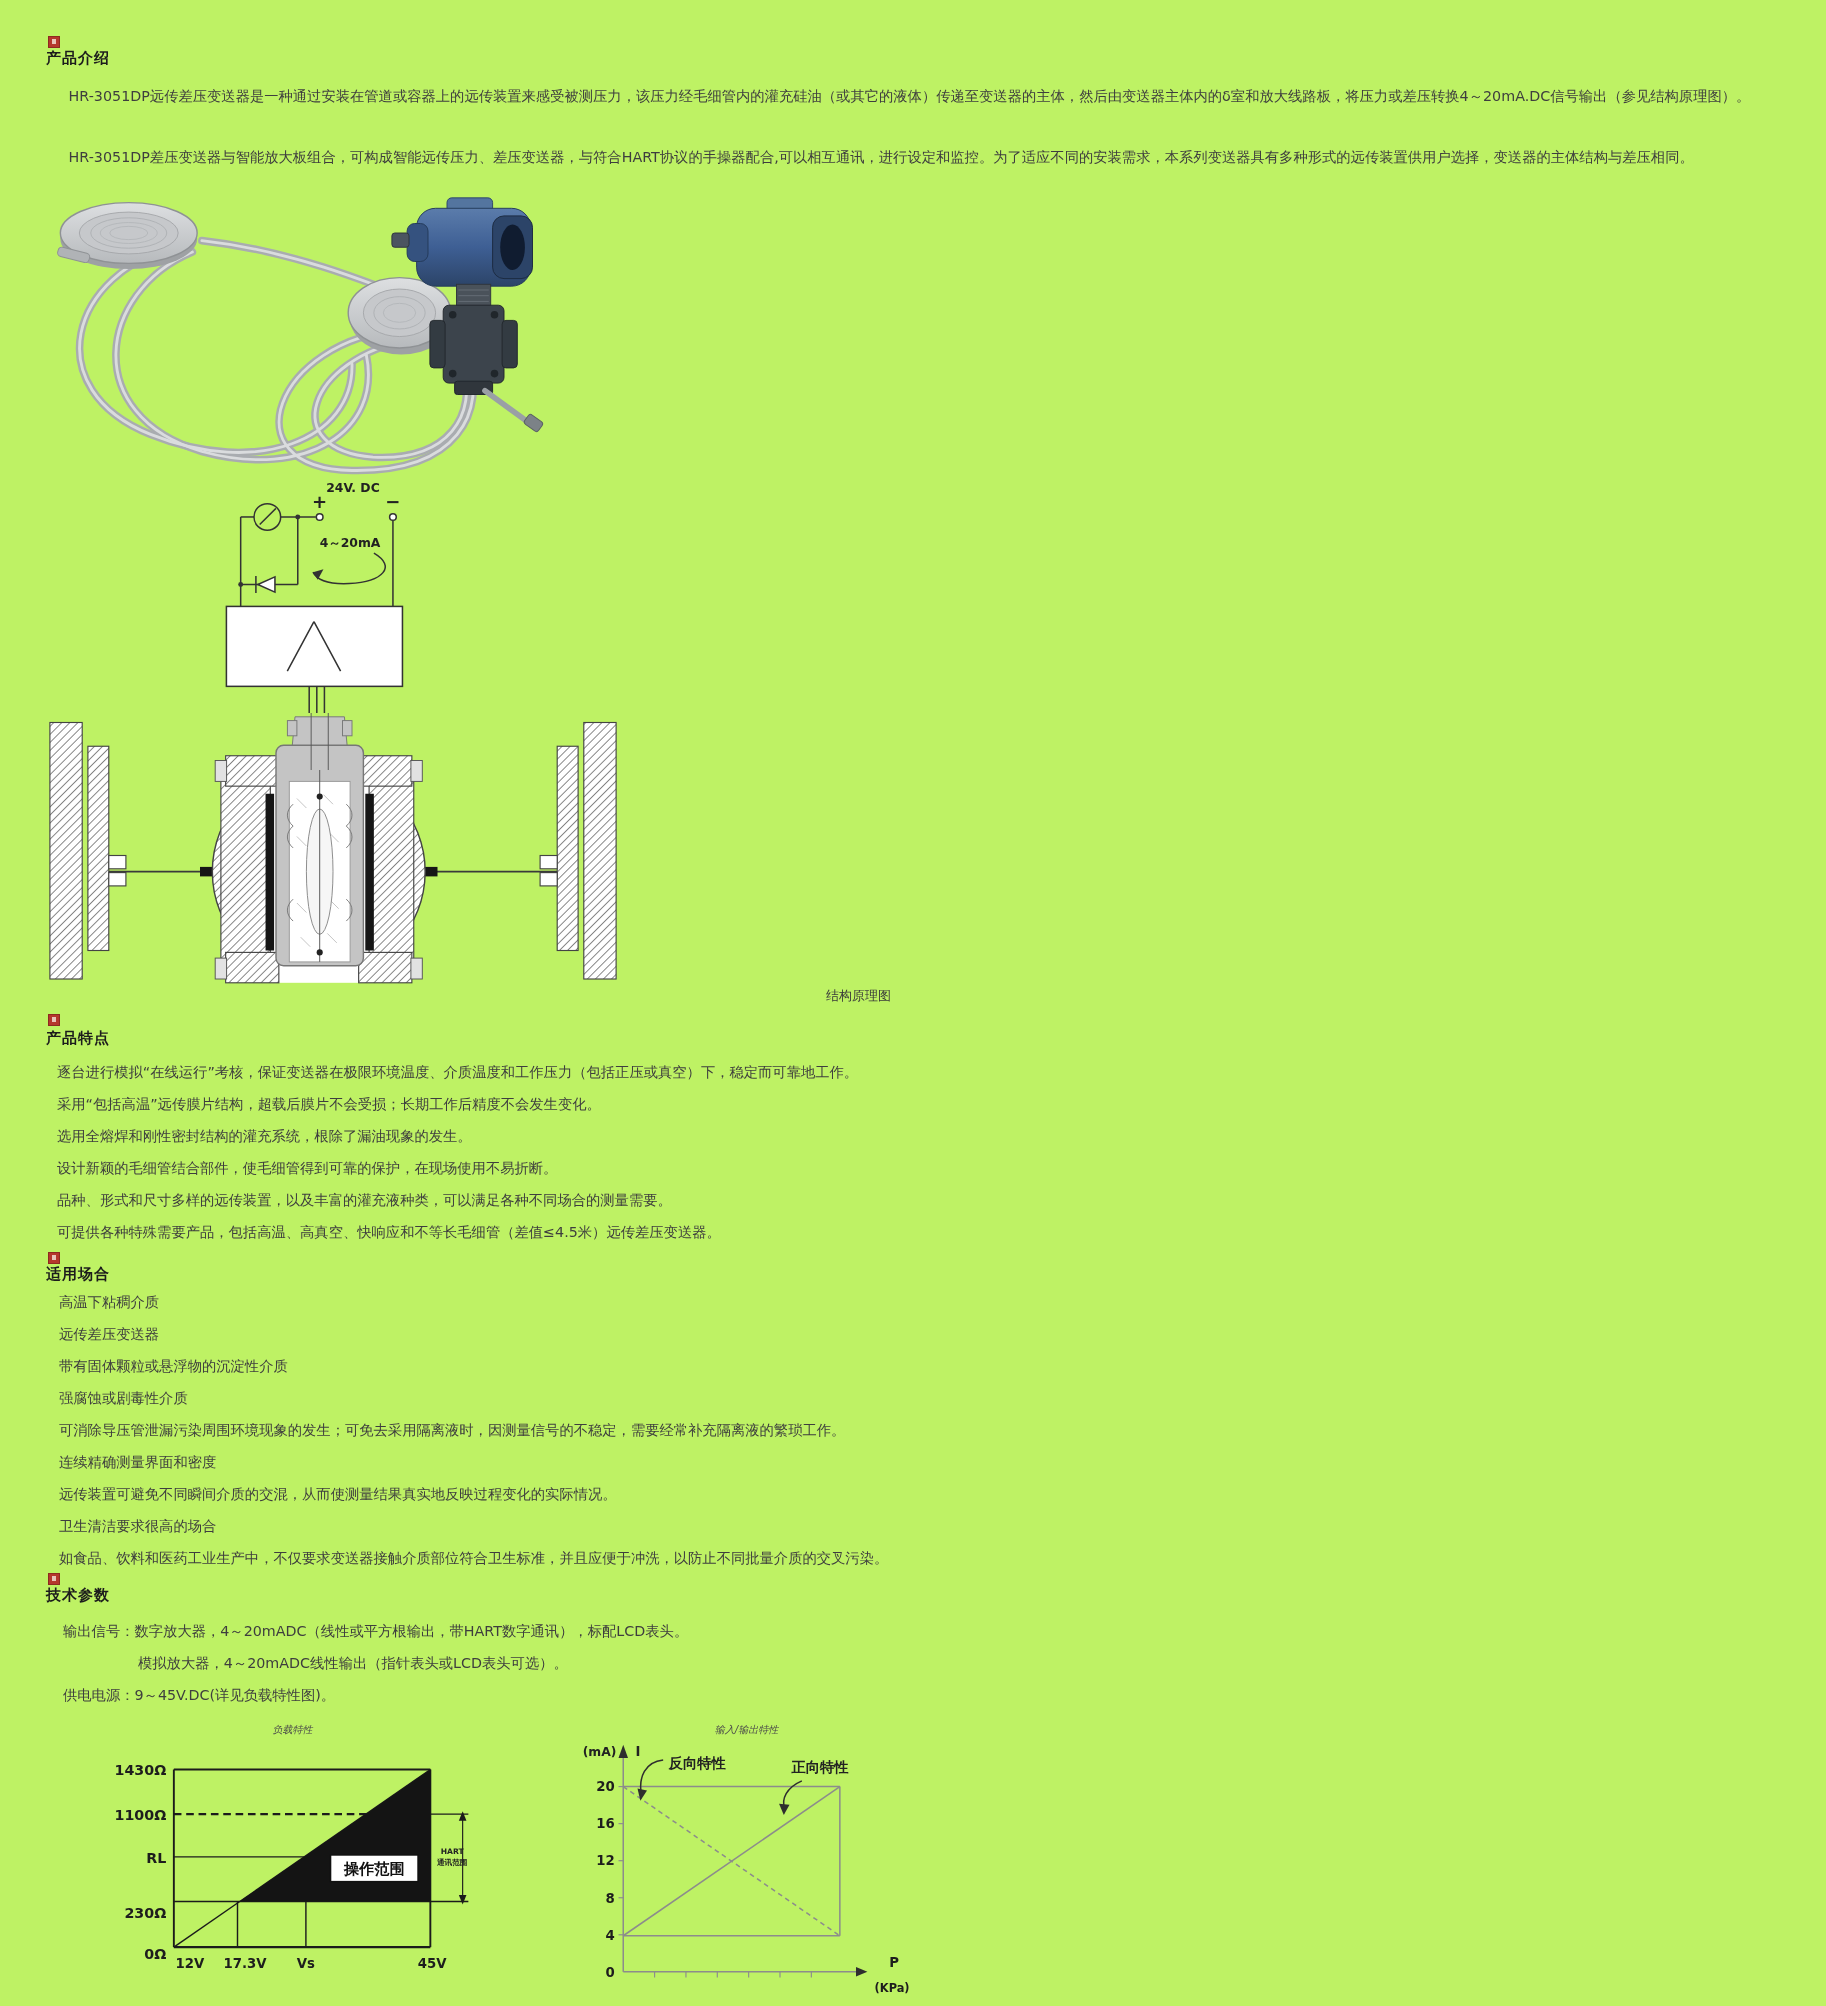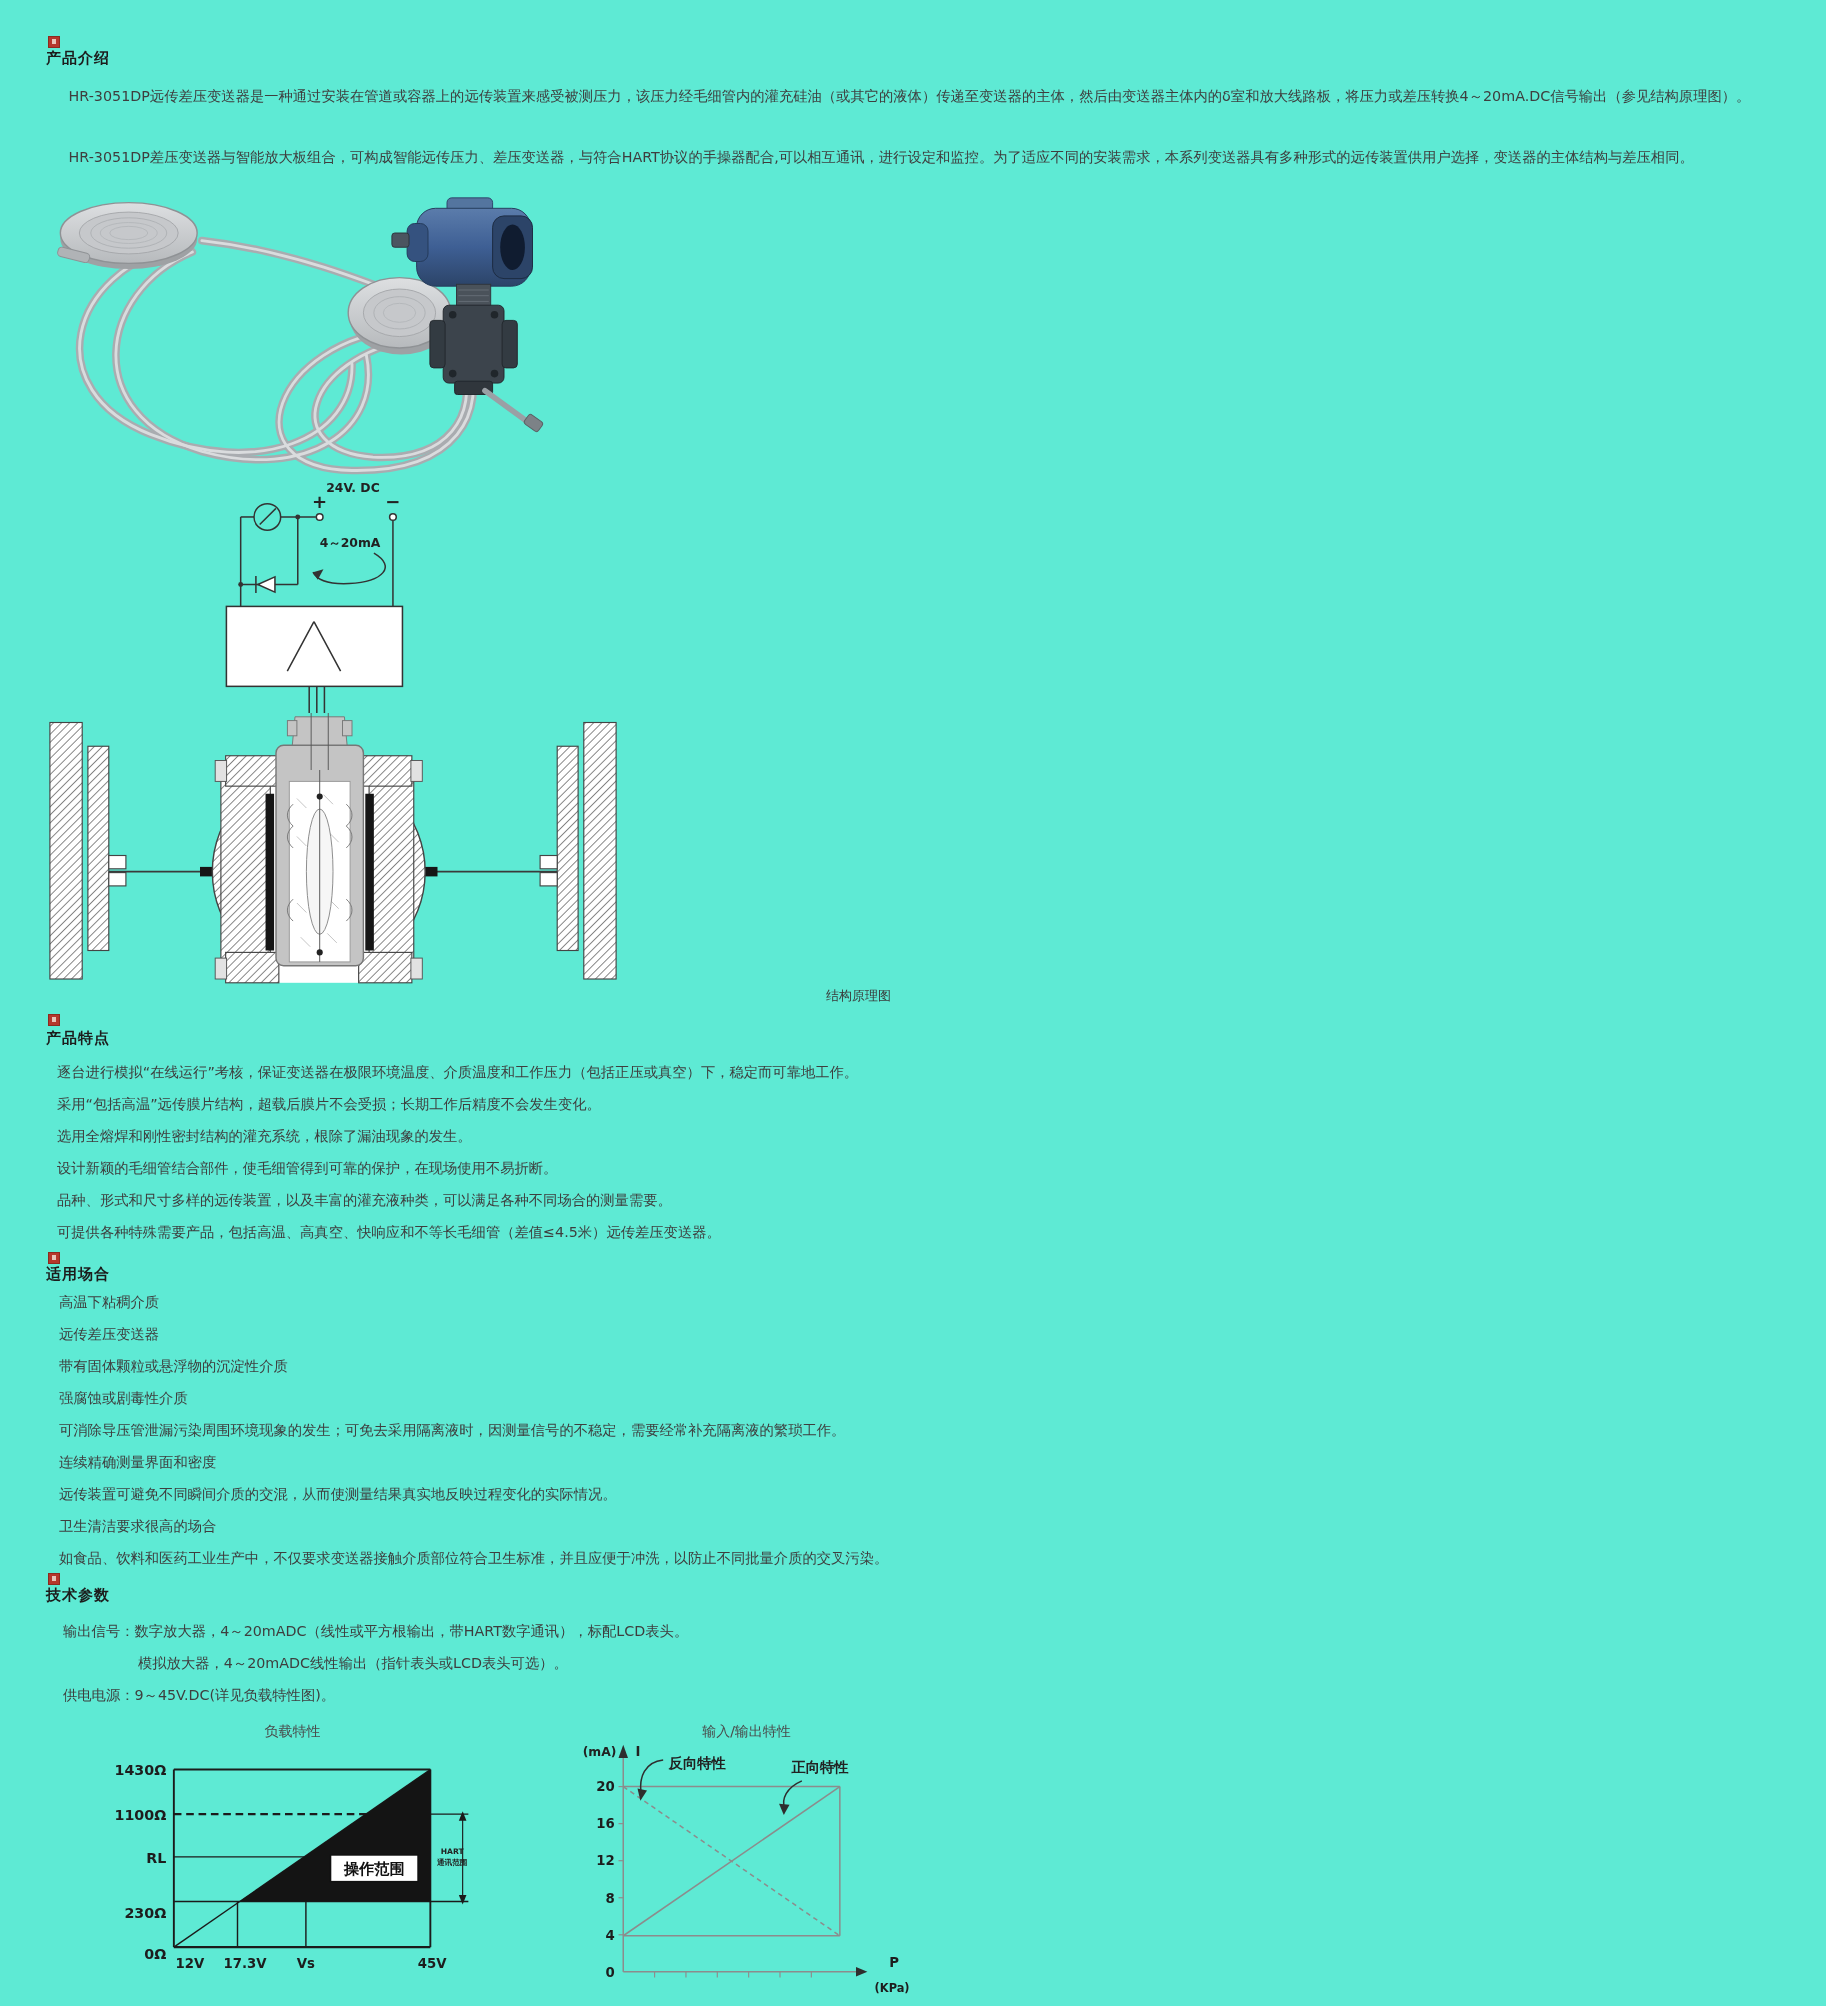--- a/index.html
+++ b/index.html
@@ -1,30 +1,30 @@
 <!DOCTYPE html>
 <html style="font-size:15px"><head>
 <meta charset="utf-8">
 <style>
   html,body{margin:0;padding:0;background:#ffffff;}
-  .page{position:relative;width:1826px;height:2007px;background:#5eead4;overflow:hidden;
+  .page{position:relative;width:1826px;height:2007px;background:#bef264;overflow:hidden;
         font-family:"DejaVu Sans","Liberation Sans",sans-serif;color:#3e3e3e;}
   .abs{position:absolute;}
   .mark{position:absolute;width:9.5px;height:9.5px;background:#b5372c;border:1px solid #8e2a20;}
   .mark i{position:absolute;left:2.9px;top:1.9px;width:3.8px;height:4.8px;background:#e8c4ba;}
   h3.sec{position:absolute;margin:0;font-size:15px;font-weight:bold;color:#1c1c1c;letter-spacing:1px;}
   p.body{position:absolute;margin:4px;width:1755px;font-size:14.3px;line-height:29.5px;text-indent:1.3em;
          color:#3e3e3e;text-align:justify;}
   ul.plain{position:absolute;margin:0;padding:0;list-style:none;font-size:14.3px;color:#3e3e3e;}
   ul.feat li{line-height:32px;}
   ul.app li{line-height:32px;}
   ul.spec li{line-height:32px;}
   ul.spec li.indent{padding-left:75px;}
   .caption{position:absolute;font-size:13px;color:#3a3a3a;}
-  .chart-title{position:absolute;font-size:14px;color:#4a4a4a;width:285px;text-align:center;}
+  .chart-title{position:absolute;font-size:10px;color:#4a4a4a;width:285px;text-align:center;font-style:italic;}
   figure{margin:0;padding:0;}
   svg text{font-family:"DejaVu Sans","Liberation Sans",sans-serif;}
 </style>
 </head>
 <body>
 
 <div class="page">
 
   <span class="mark" style="left:48px;top:36px;">
       <i></i>

